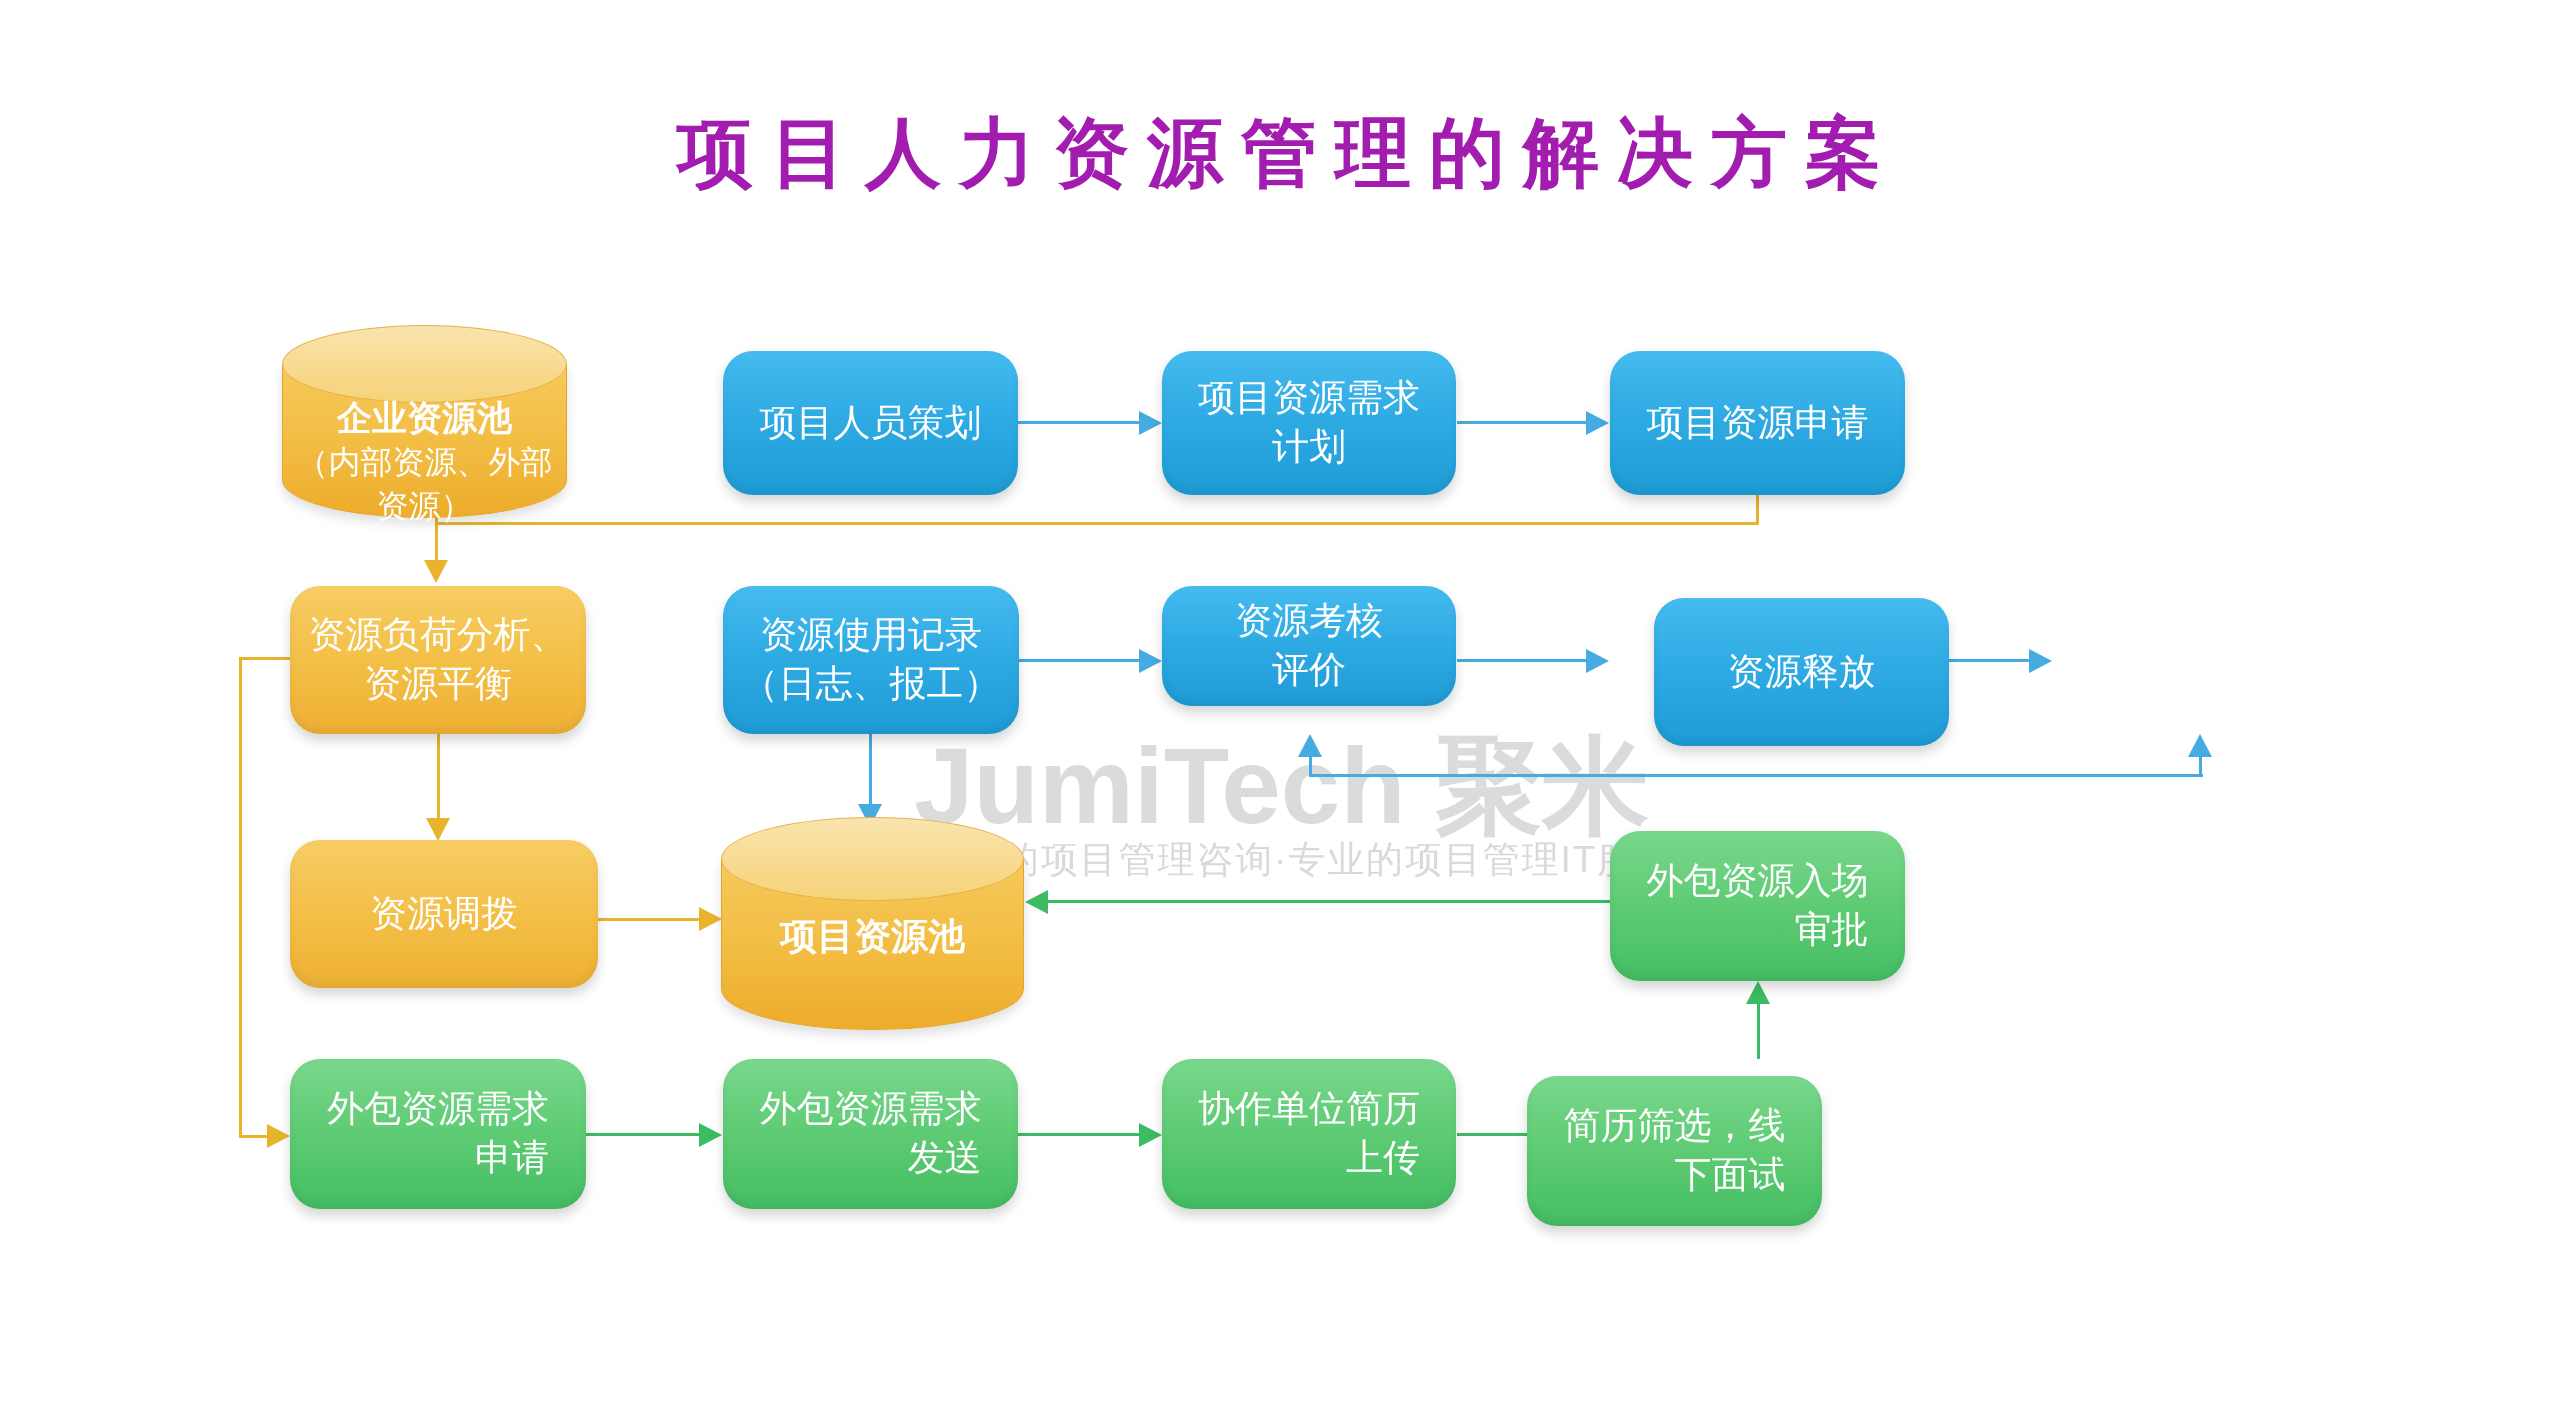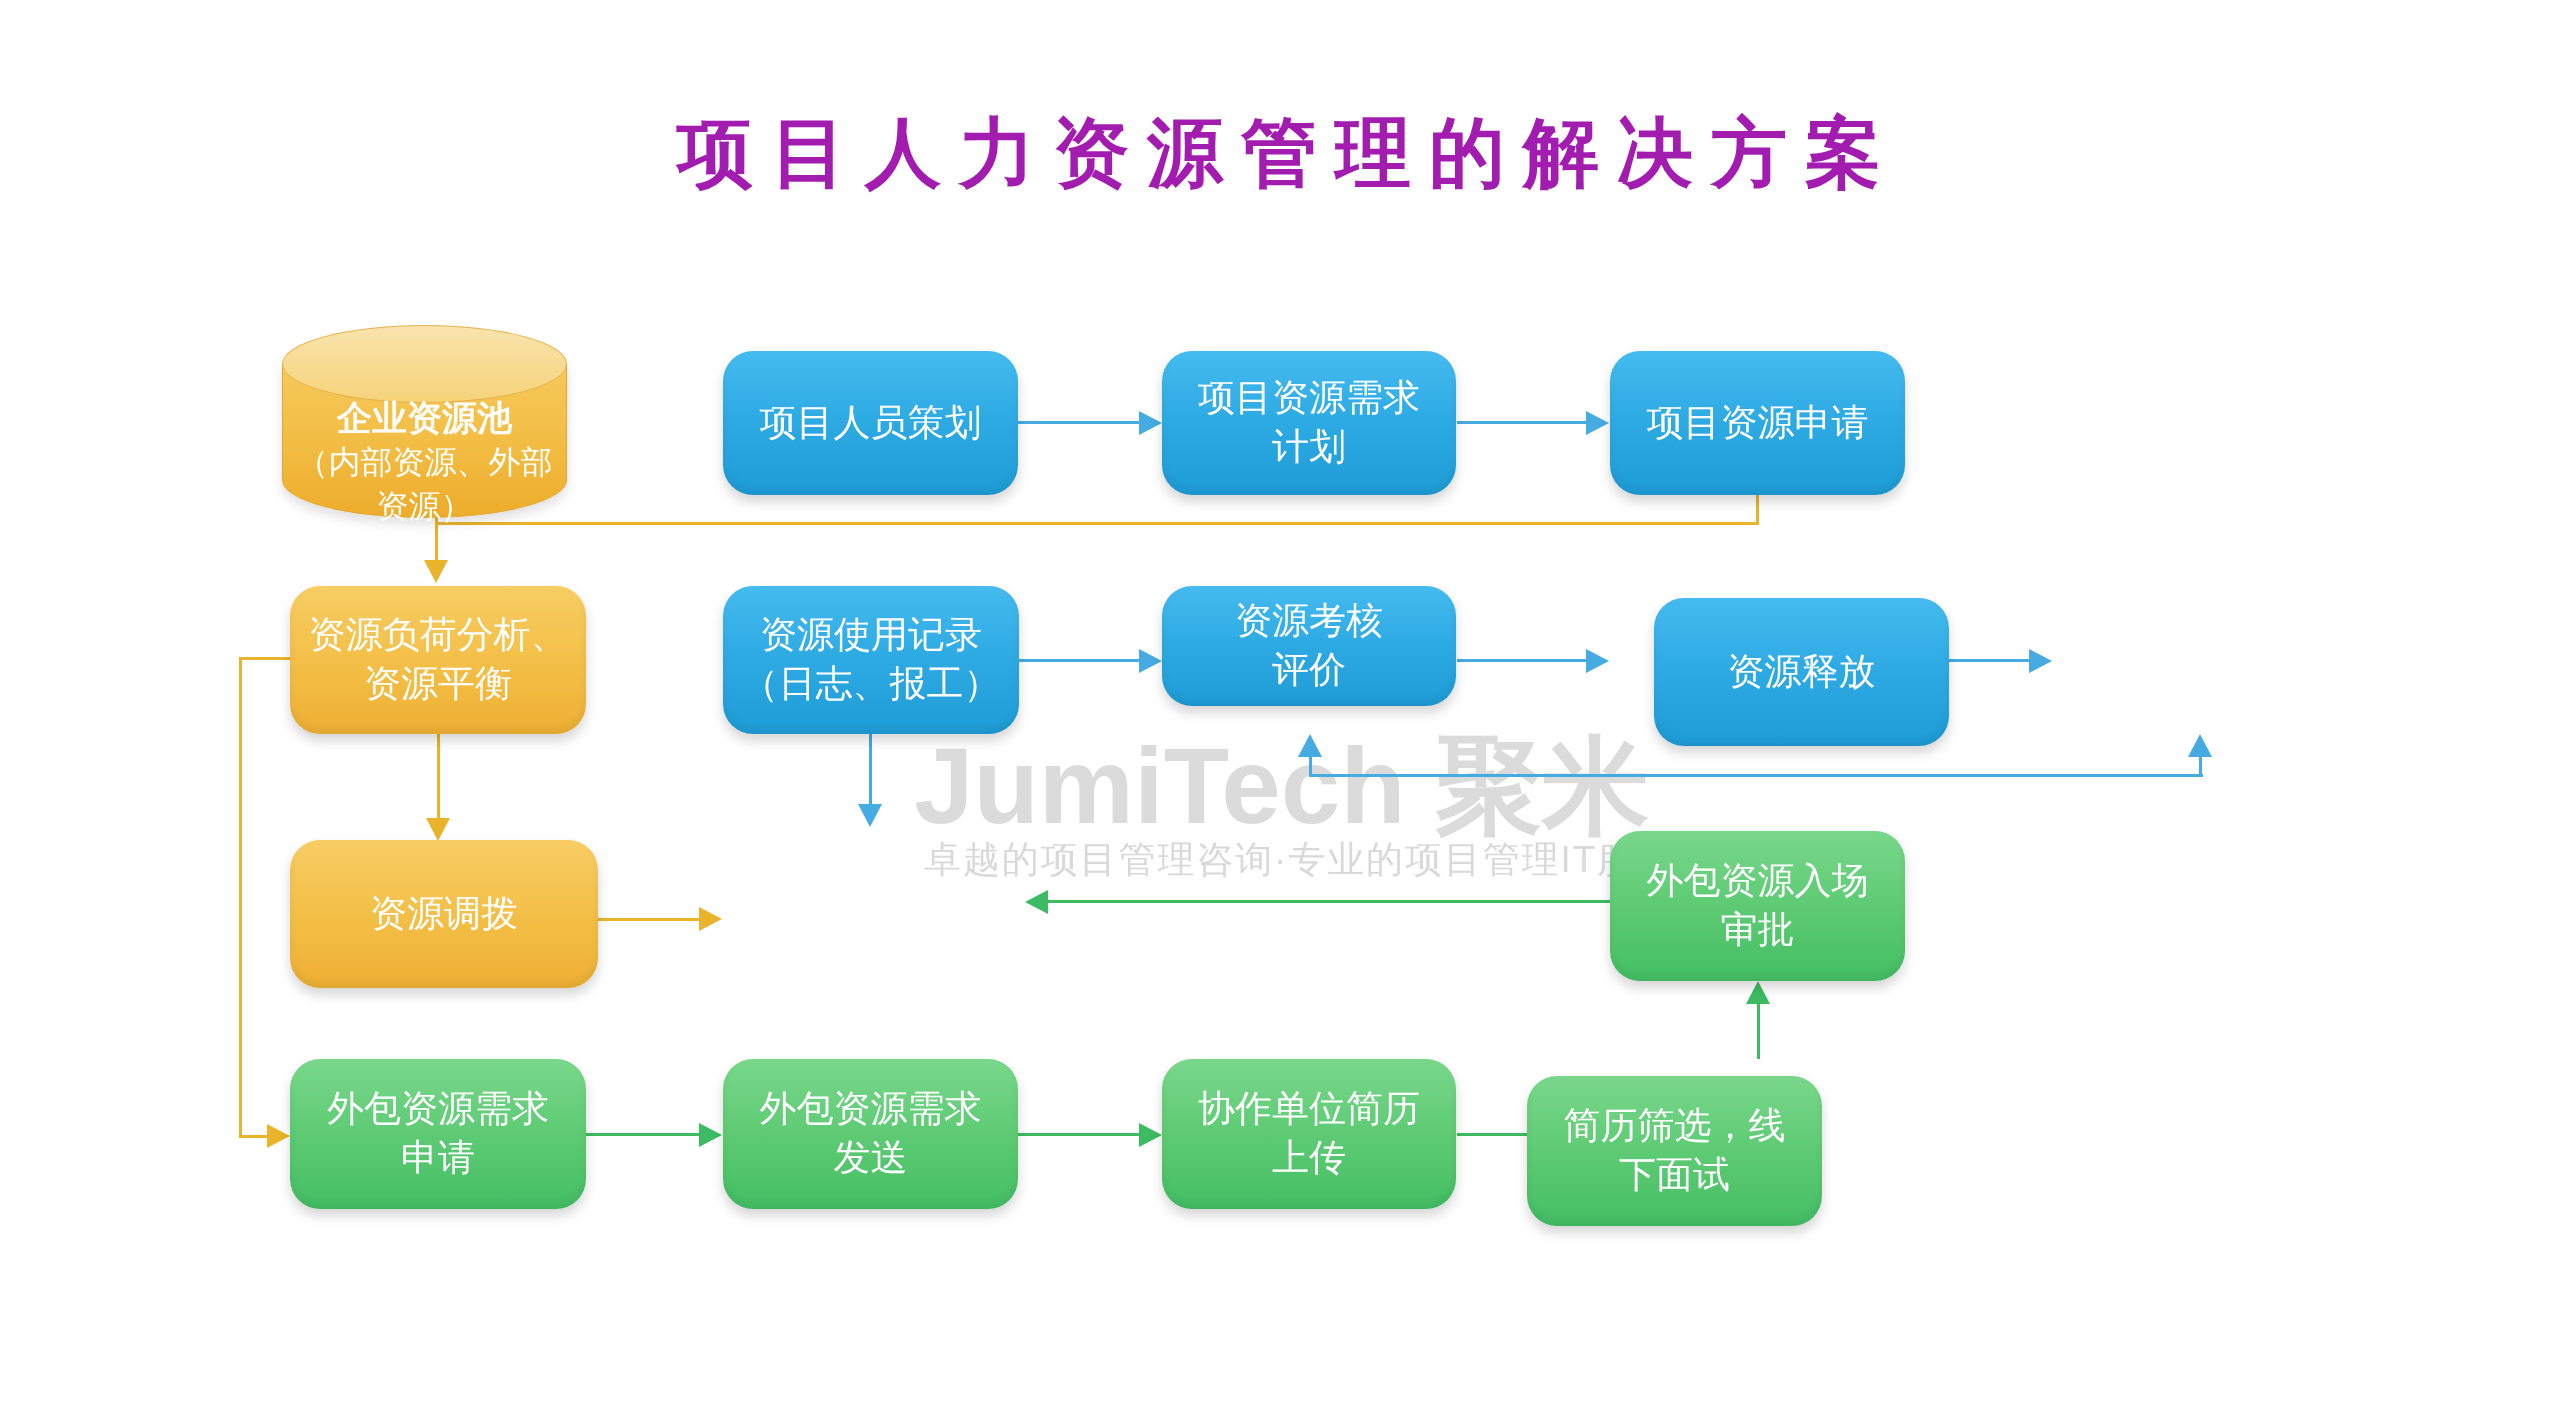--- a/index.html
+++ b/index.html
@@ -24,21 +24,21 @@
 
   
   .node{
     position:absolute;display:flex;align-items:center;justify-content:center;
     border-radius:30px;color:#ffffff;text-align:center;
     font-size:37px;line-height:1.32;white-space:pre-line;z-index:3;
     box-shadow:0 6.4px 11.6px rgba(0,0,0,0.16), inset 0 -5.2px 9px rgba(0,0,0,0.06);
   }
   .blue  {background:linear-gradient(180deg,#45BBEF 0%,#2FABE4 45%,#1E9CD6 100%);}
   .orange{background:linear-gradient(180deg,#F7CD64 0%,#F3BE45 55%,#EEB034 100%);}
-  .green {background:linear-gradient(180deg,#79D78B 0%,#5ECB74 50%,#44BE64 100%);}
+  .green {background:linear-gradient(180deg,#79D78B 0%,#5ECB74 50%,#44BE64 100%);text-align:right;}
 
   
   .cylinder{position:absolute;z-index:3;}
   .cyl-body{
     position:absolute;left:0;right:0;bottom:0;
     background:linear-gradient(180deg,#F6CA5B 0%,#F2BC42 55%,#EDAC2B 100%);
     border:1.9px solid #E5A62F;border-top:none;
     box-shadow:0 6.4px 10.3px rgba(0,0,0,0.12);
   }
   .cyl-top{
@@ -143,20 +143,25 @@
   <div class="node orange" style="left:290px;top:586px;width:296px;height:148px;">资源负荷分析、
 资源平衡</div>
   <div class="node blue" style="left:723px;top:586px;width:296px;height:148px;">资源使用记录
 （日志、报工）</div>
   <div class="node blue" style="left:1162px;top:586px;width:294px;height:120px;">资源考核
 评价</div>
   <div class="node blue" style="left:1610px;top:598px;width:295px;height:148px;margin-left:44px;">资源释放</div>
 
   <div class="node orange" style="left:290px;top:840px;width:308px;height:148px;">资源调拨</div>
 
+  <div class="cylinder" style="left:721px;top:817px;width:303px;height:213px;">
+    <div class="cyl-top" style="height:82px;"></div>
+    <div class="cyl-body" style="top:41px;border-radius:0 0 151px 151px / 0 0 41px 41px;"></div>
+    <div class="cyl-text" style="top:95px;font-size:37px;font-weight:bold;">项目资源池</div>
+  </div>
 
   <div class="node green" style="left:1610px;top:831px;width:295px;height:150px;">外包资源入场
 审批</div>
 
   <div class="node green" style="left:290px;top:1059px;width:296px;height:150px;">外包资源需求
 申请</div>
   <div class="node green" style="left:723px;top:1059px;width:295px;height:150px;">外包资源需求
 发送</div>
   <div class="node green" style="left:1162px;top:1059px;width:294px;height:150px;">协作单位简历
 上传</div>

